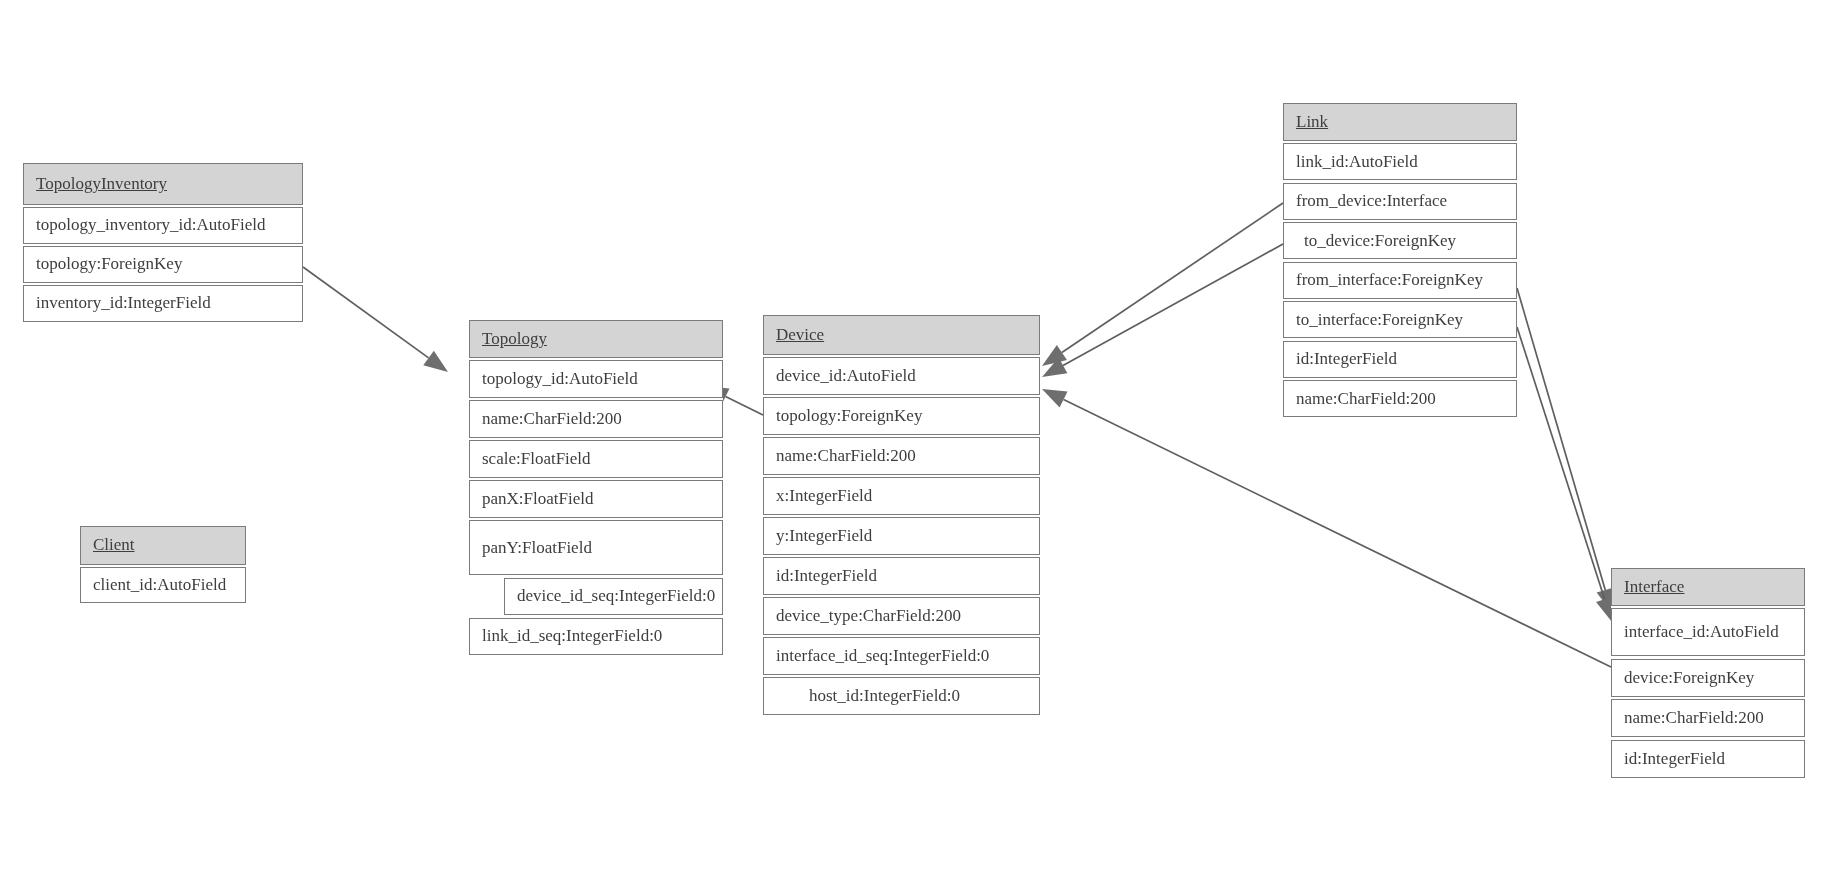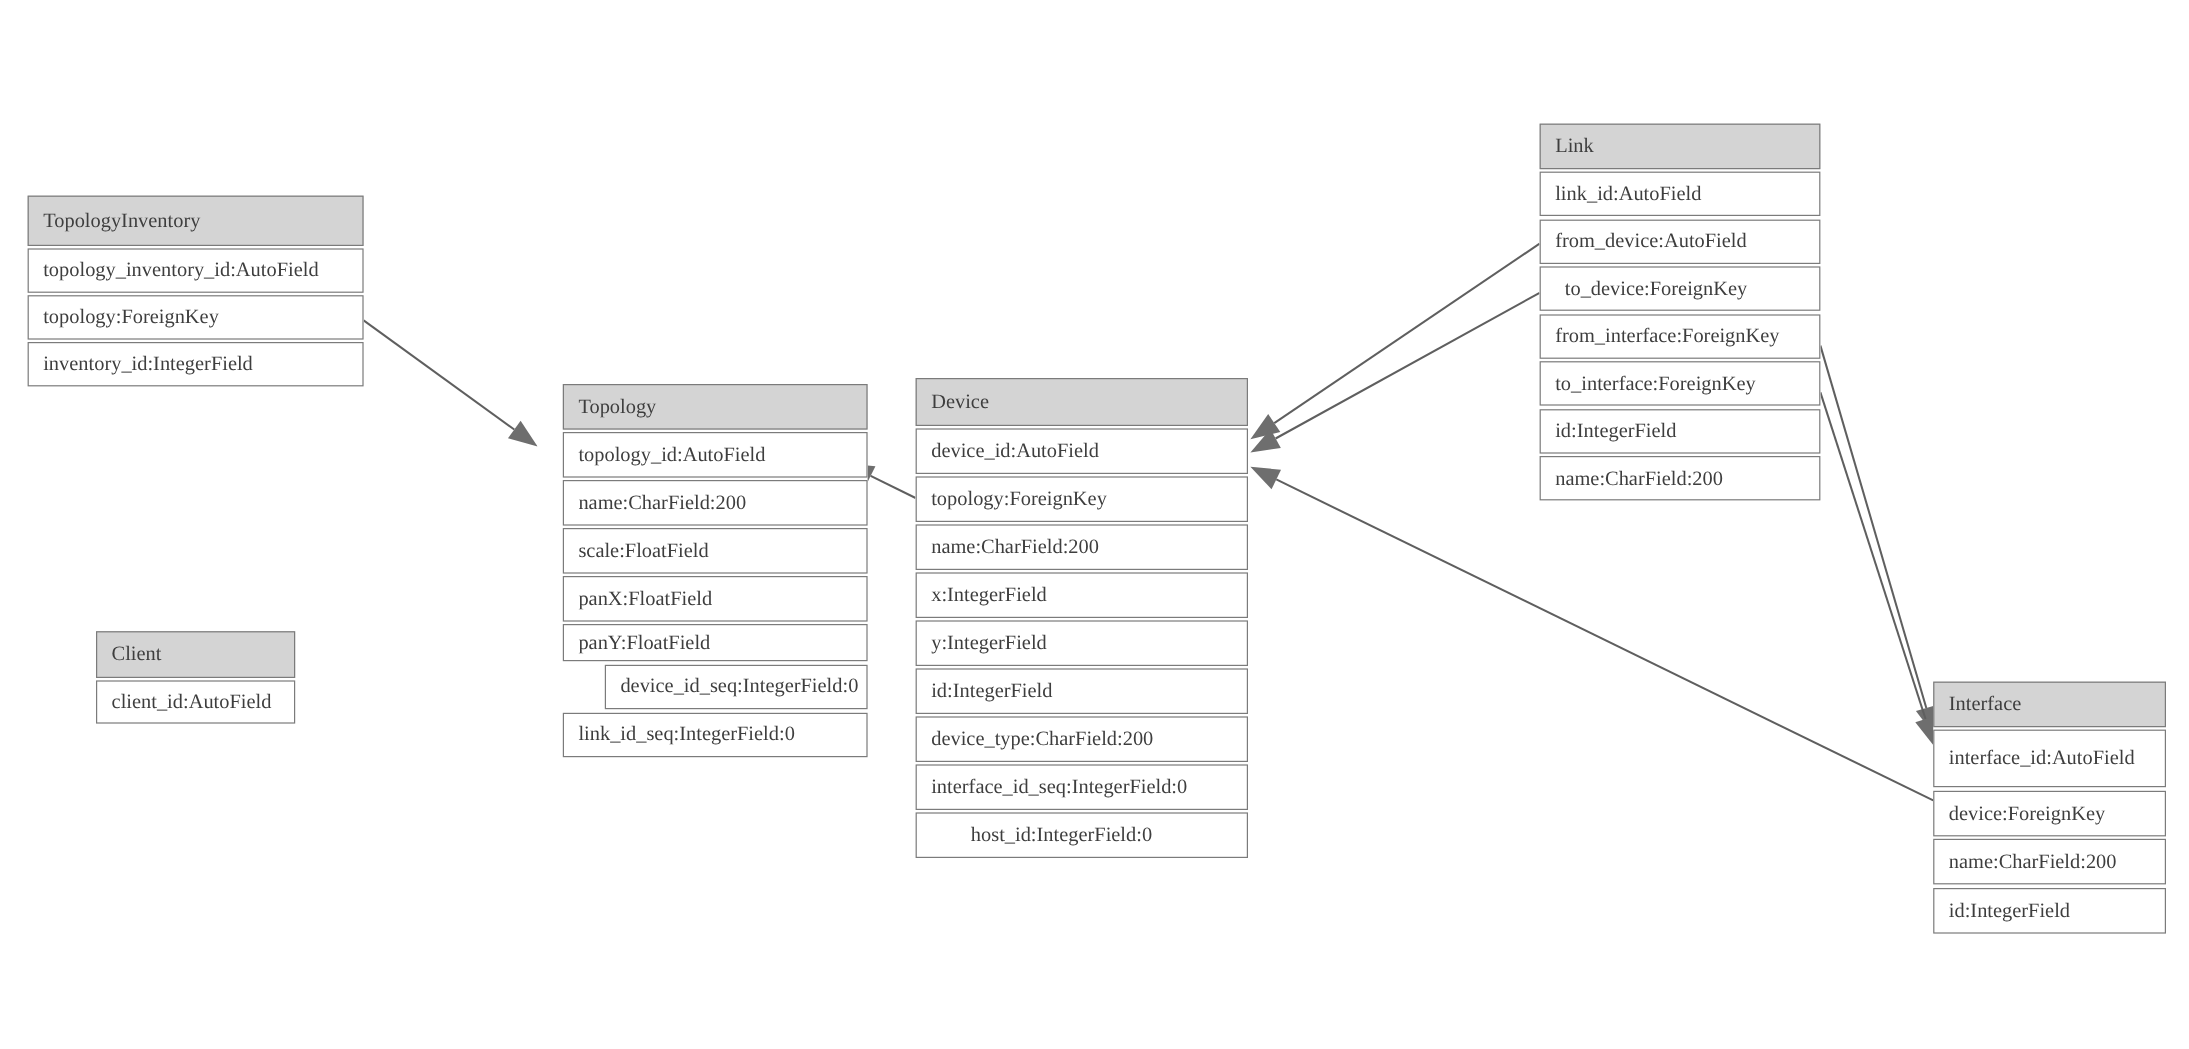--- a/index.html
+++ b/index.html
@@ -35,20 +35,21 @@
     color: #3e3e3e;
     font-size: 17px;
     padding-left: 12px;
     display: flex;
     align-items: center;
     white-space: nowrap;
     overflow: hidden;
   }
   .cell.hdr {
     background: #d4d4d4;
+    text-decoration: underline;
   }
 </style>
 </head>
 <body>
 
 <div id="canvas">
   <svg id="edges" xmlns="http://www.w3.org/2000/svg" viewBox="0 0 1824 874">
       <line x1="303" y1="267" x2="428.5613890829675" y2="357.92376450835576" stroke="#5f5f5f" stroke-width="1.7"></line>
       <polygon points="448,372 433.83997739233405,350.6342854144686 423.2828007736009,365.2132436022429" fill="#6e6e6e"></polygon>
       <line x1="763" y1="415" x2="725.538768679383" y2="396.58685240173065" stroke="#5f5f5f" stroke-width="1.7"></line>
@@ -70,21 +71,21 @@
         <div class="cell" style="height: 36.5px;">topology_inventory_id:AutoField</div>
         <div class="cell" style="height: 36.5px;">topology:ForeignKey</div>
         <div class="cell" style="height: 36.5px;">inventory_id:IntegerField</div>
       </div>
       <div class="tbl" style="left: 448px; top: 320px; width: 254px; padding-left: 21px;">
         <div class="cell hdr" style="height: 37.5px;">Topology</div>
         <div class="cell" style="height: 37.5px;">topology_id:AutoField</div>
         <div class="cell" style="height: 37.5px;">name:CharField:200</div>
         <div class="cell" style="height: 37.5px;">scale:FloatField</div>
         <div class="cell" style="height: 37.5px;">panX:FloatField</div>
-        <div class="cell" style="height: 31px;">panY:FloatField</div>
+        <div class="cell" style="height: 55px;">panY:FloatField</div>
         <div class="cell" style="height: 37.5px; margin-left: 35px;">device_id_seq:IntegerField:0</div>
         <div class="cell" style="height: 37.5px;">link_id_seq:IntegerField:0</div>
       </div>
       <div class="tbl" style="left: 80px; top: 526px; width: 166px;">
         <div class="cell hdr" style="height: 38.5px;">Client</div>
         <div class="cell" style="height: 35.5px;">client_id:AutoField</div>
       </div>
       <div class="tbl" style="left: 763px; top: 315px; width: 277px;">
         <div class="cell hdr" style="height: 39.5px;">Device</div>
         <div class="cell" style="height: 37.5px;">device_id:AutoField</div>
@@ -93,21 +94,21 @@
         <div class="cell" style="height: 37.5px;">x:IntegerField</div>
         <div class="cell" style="height: 37.5px;">y:IntegerField</div>
         <div class="cell" style="height: 37.5px;">id:IntegerField</div>
         <div class="cell" style="height: 37.5px;">device_type:CharField:200</div>
         <div class="cell" style="height: 37.5px;">interface_id_seq:IntegerField:0</div>
         <div class="cell" style="height: 37.5px; padding-left: 45px;">host_id:IntegerField:0</div>
       </div>
       <div class="tbl" style="left: 1283px; top: 103px; width: 234px;">
         <div class="cell hdr" style="height: 37.5px;">Link</div>
         <div class="cell" style="height: 37px;">link_id:AutoField</div>
-        <div class="cell" style="height: 37px;">from_device:AutoField</div>
+        <div class="cell" style="height: 37px;">from_device:Interface</div>
         <div class="cell" style="height: 37px; padding-left: 20px;">to_device:ForeignKey</div>
         <div class="cell" style="height: 37px;">from_interface:ForeignKey</div>
         <div class="cell" style="height: 37px;">to_interface:ForeignKey</div>
         <div class="cell" style="height: 37px;">id:IntegerField</div>
         <div class="cell" style="height: 37px;">name:CharField:200</div>
       </div>
       <div class="tbl" style="left: 1611px; top: 568px; width: 194px;">
         <div class="cell hdr" style="height: 37.5px;">Interface</div>
         <div class="cell" style="height: 48px;">interface_id:AutoField</div>
         <div class="cell" style="height: 38px;">device:ForeignKey</div>

